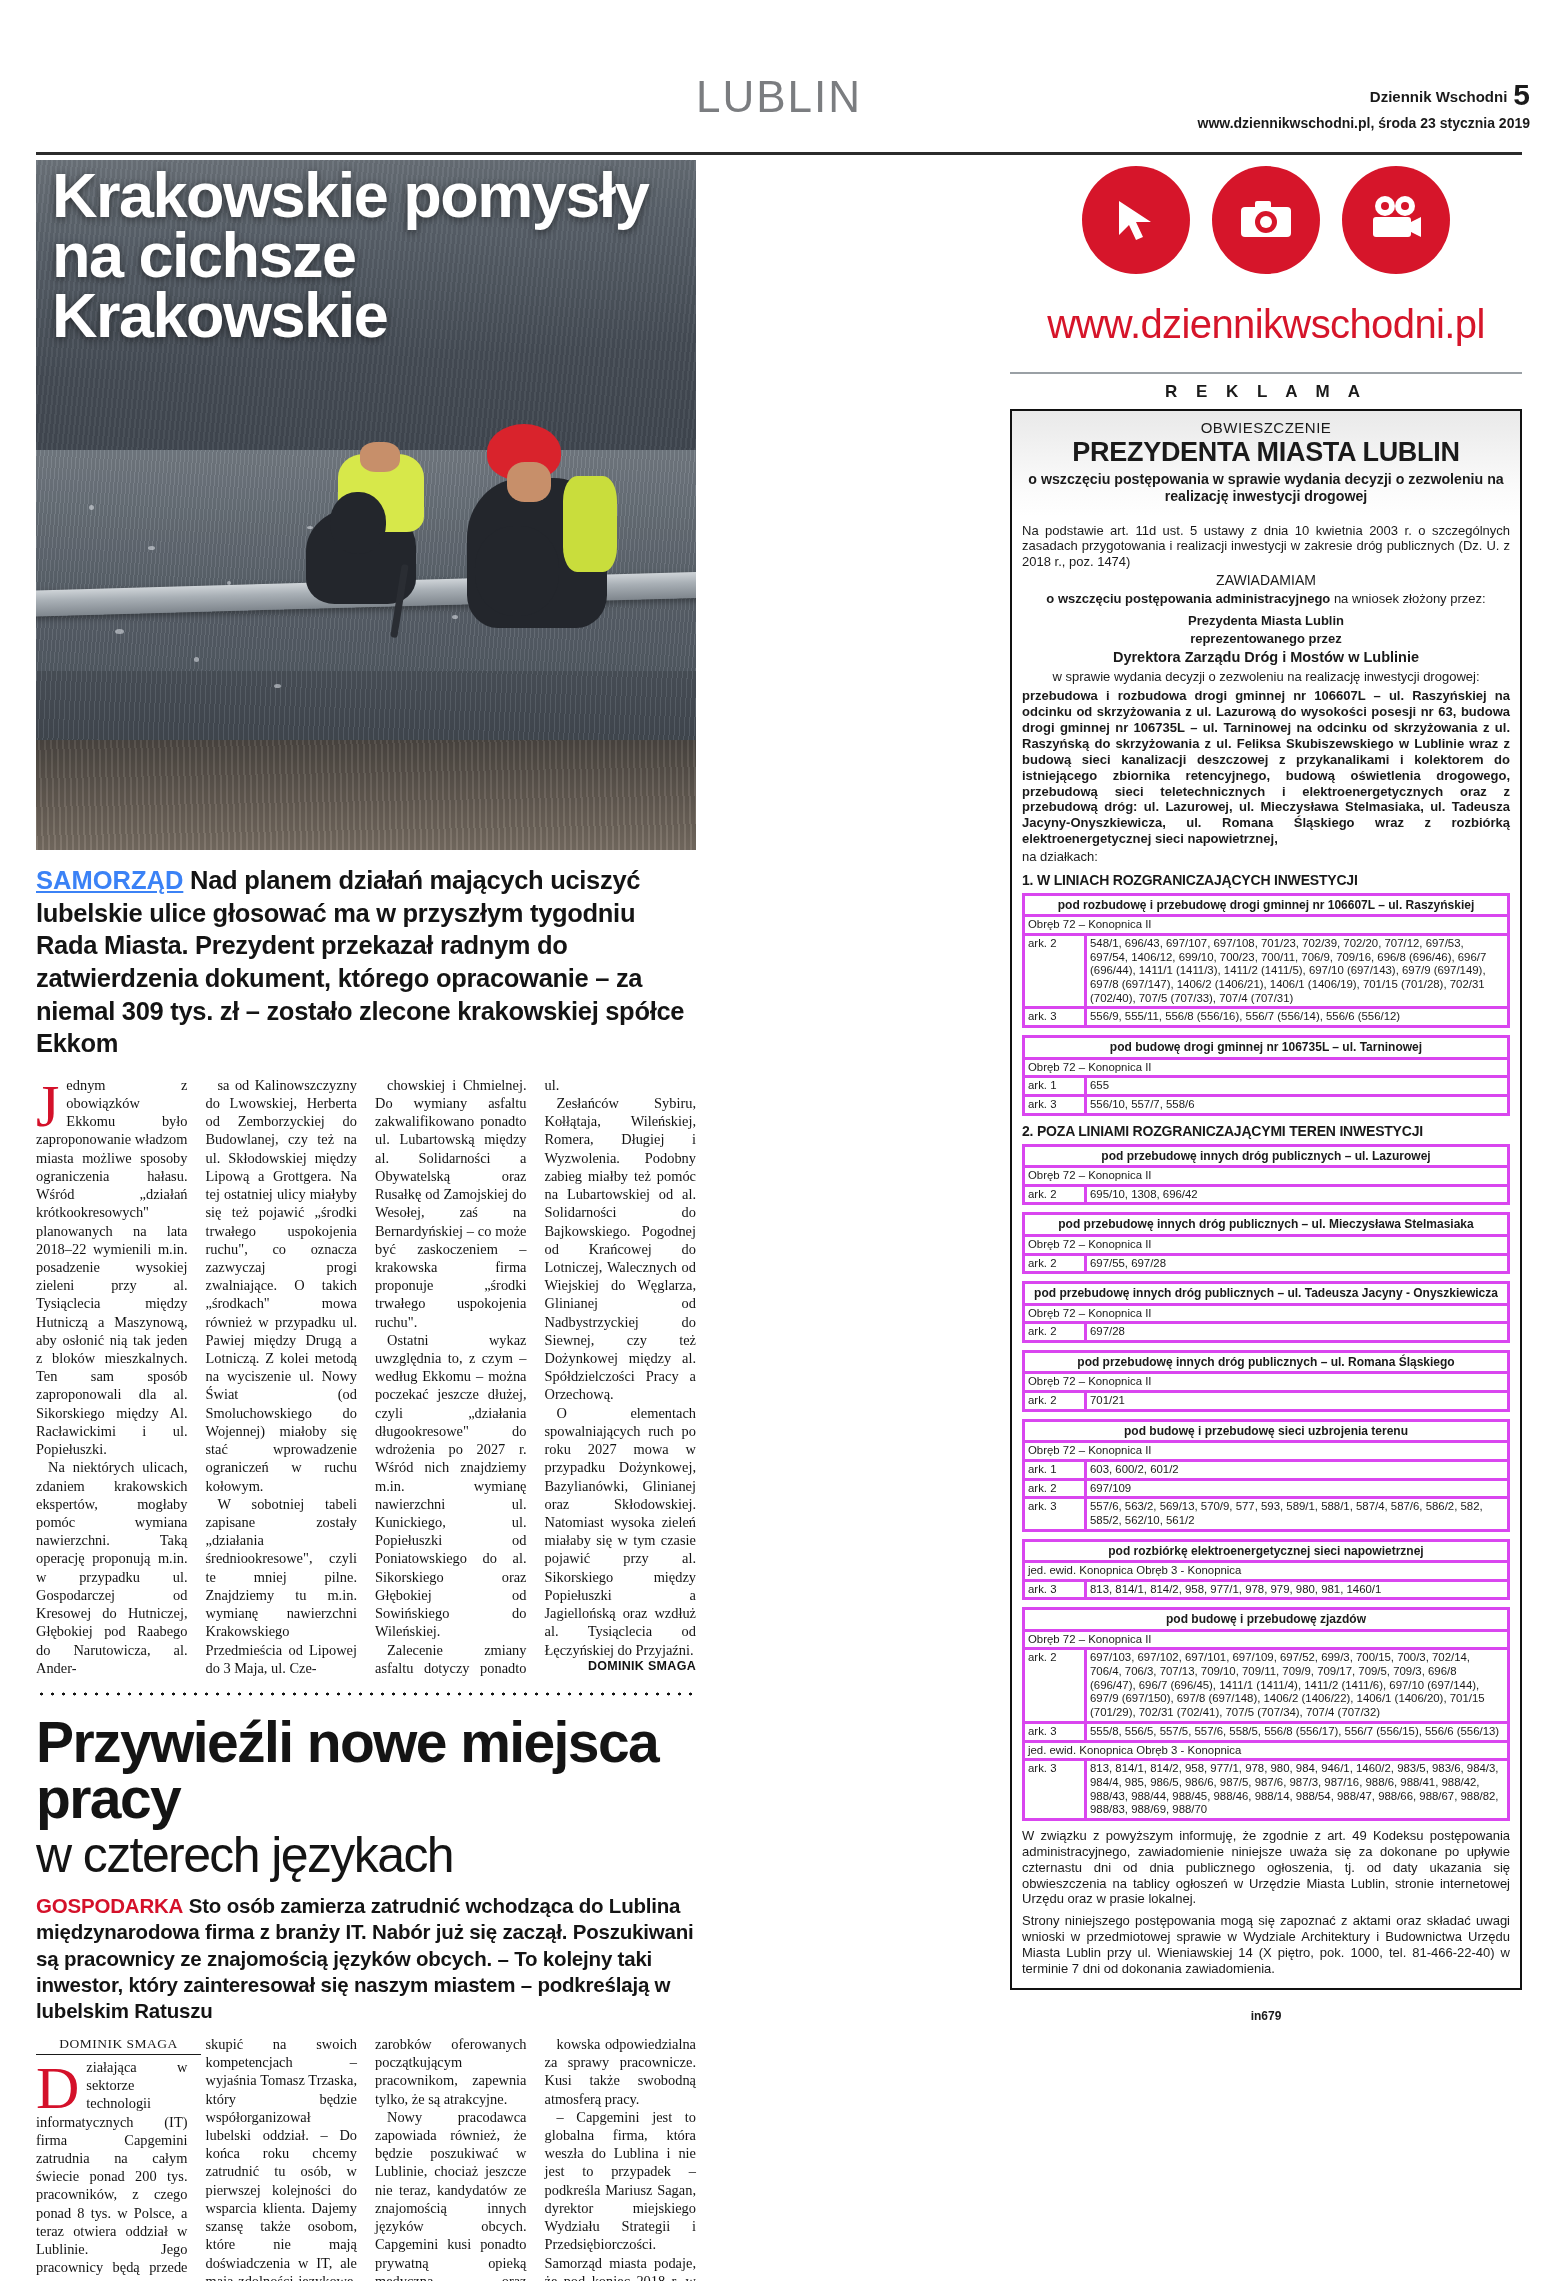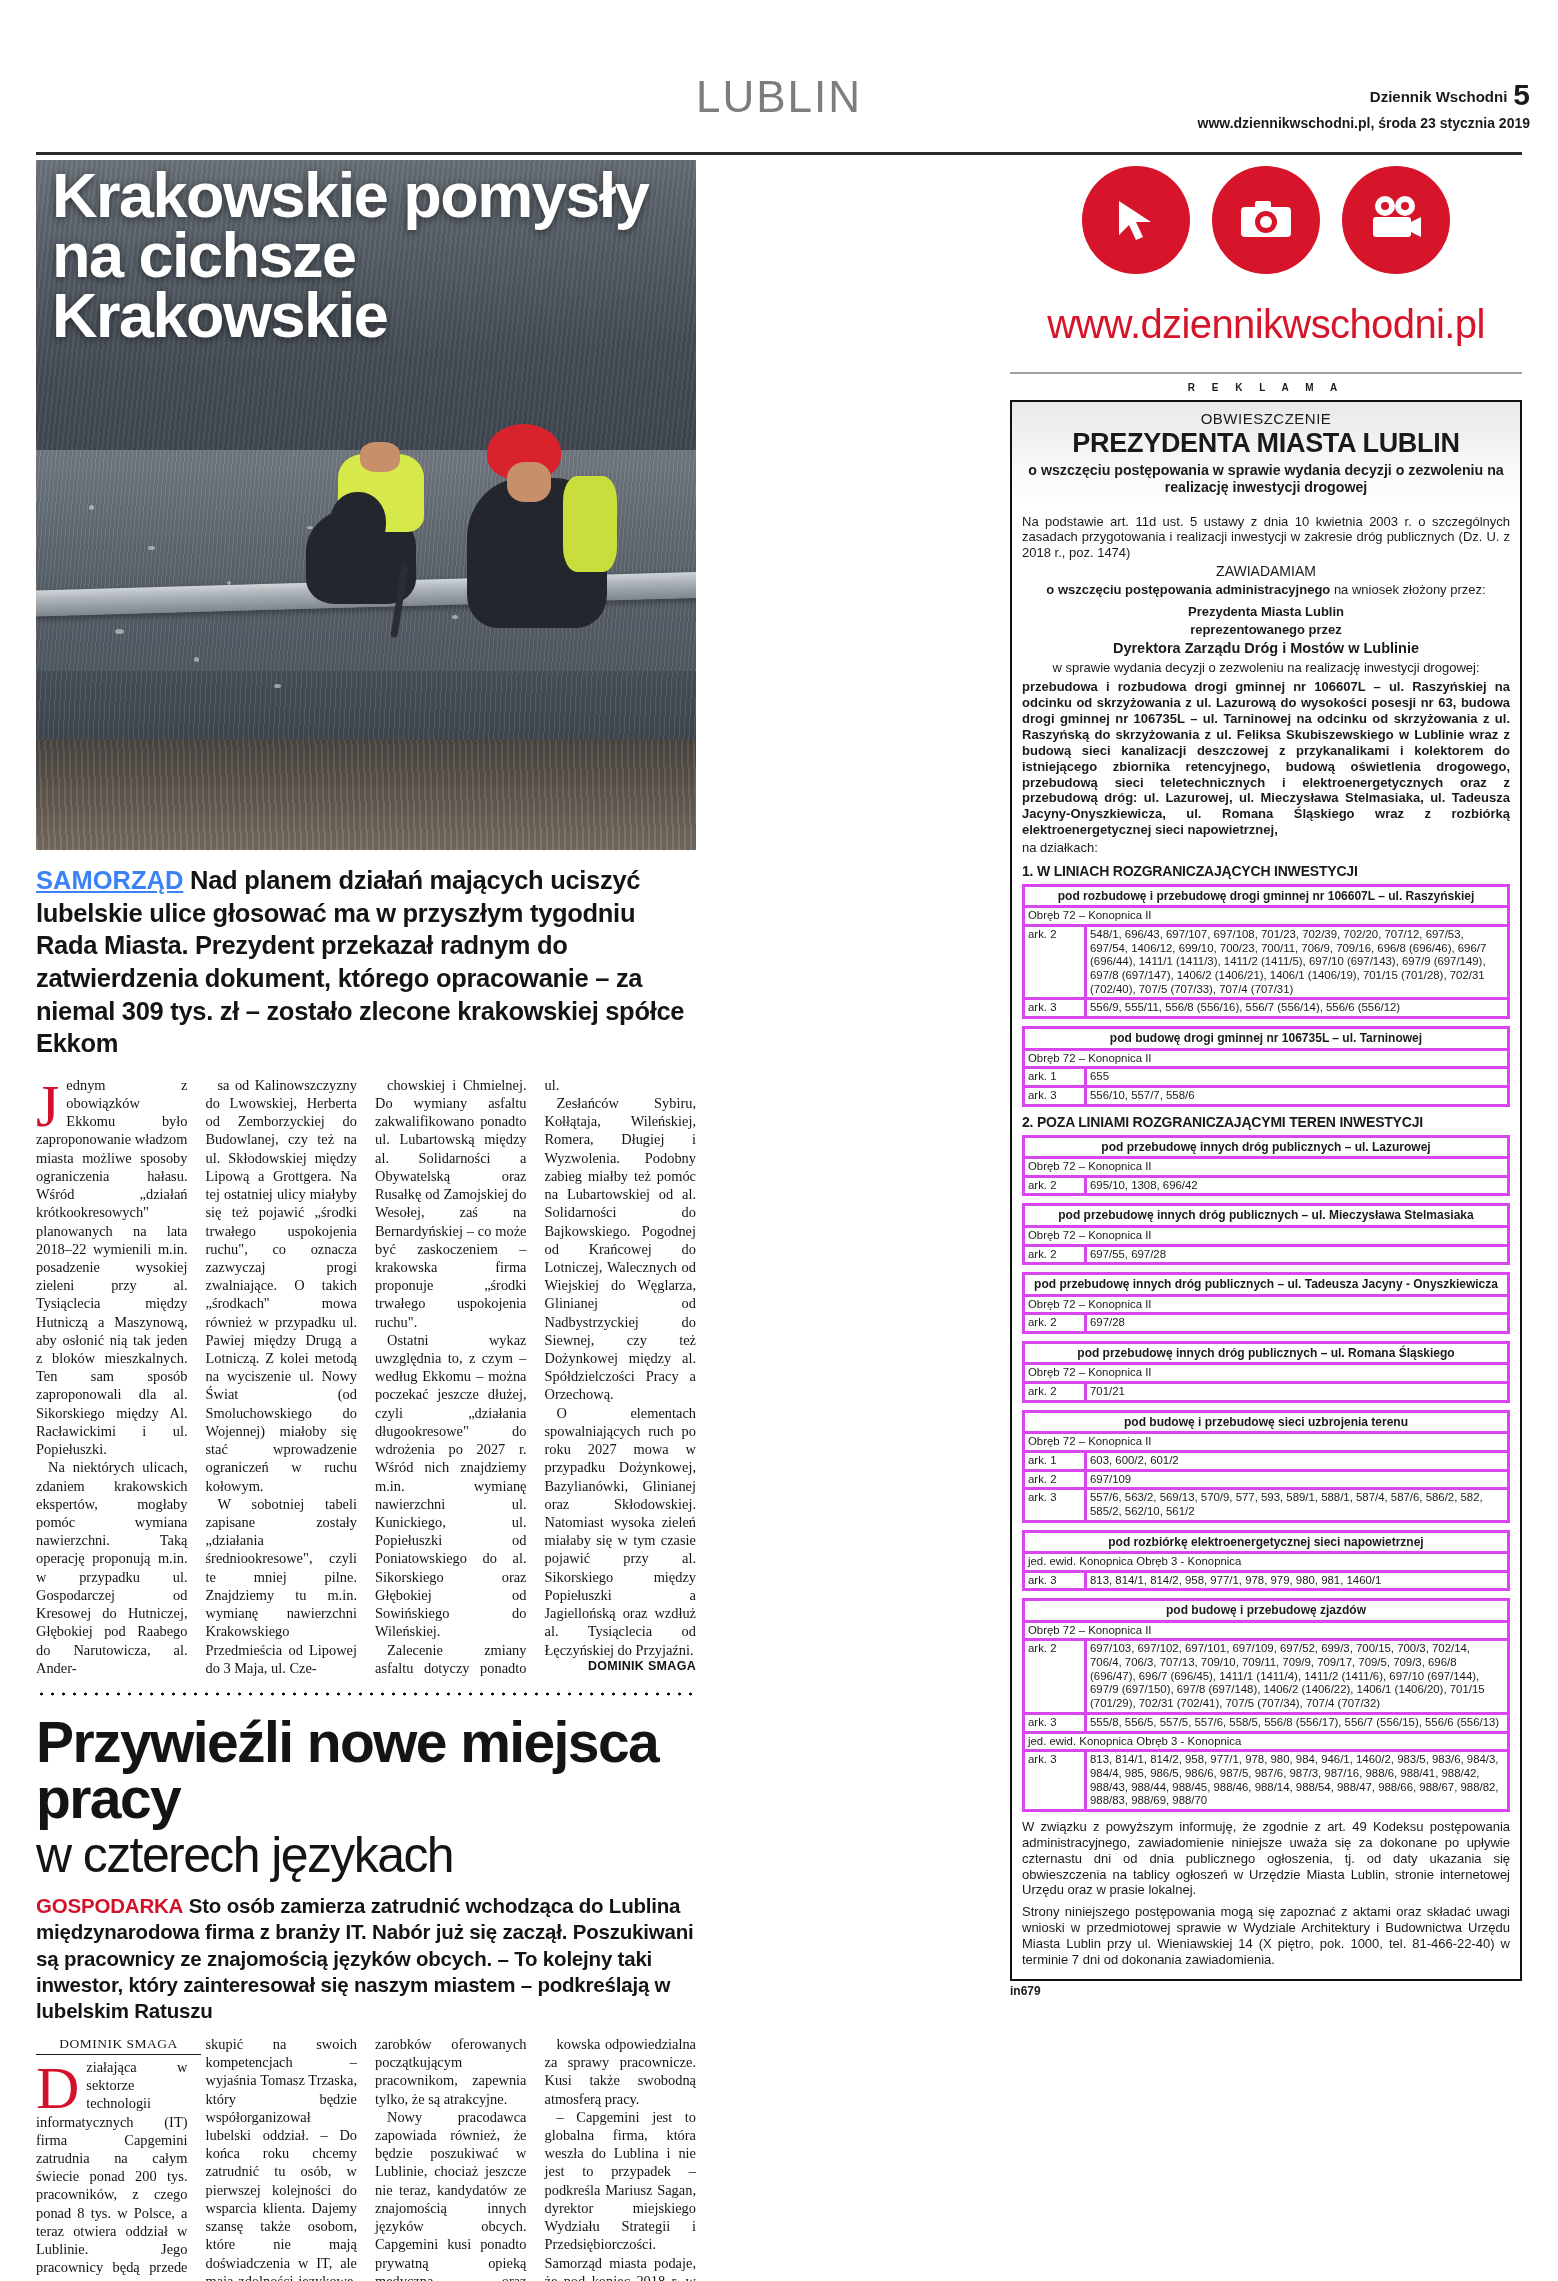--- a/index.html
+++ b/index.html
@@ -146,21 +146,21 @@
     width:108px; height:108px; border-radius:50%;
     background:#d6152a; display:flex; align-items:center; justify-content:center;
   }
   .promo-url {
     text-align:center; margin-top:28px;
     color:#d6152a; font-size:40px; font-weight:400; letter-spacing:-0.6px;
   }
 
   .rek-rule { width:512px; height:2px; background:#9aa0a5; margin-top:6px; }
   .rek-label {
-    text-align:center; font-size:10px; font-weight:bold;
+    text-align:center; font-size:17px; font-weight:bold;
     letter-spacing:7px; margin:8px 0 7px; color:#1a1a1a;
   }
 
   .ad-box { width:512px; border:2px solid #111; background:#fff; padding:0; }
   .ad-head {
     background:linear-gradient(180deg,#e9e9e9,#fafafa 70%,#ffffff);
     padding:8px 10px 10px; text-align:center;
   }
   .ad-head .t1 { font-size:15px; letter-spacing:.5px; }
   .ad-head .t2 { font-size:27px; font-weight:bold; letter-spacing:-0.3px; margin-top:1px; }
@@ -172,21 +172,21 @@
   .ad-body .b { font-weight:bold; }
   .ad-body .big-ctr { text-align:center; font-size:14px; }
   .ad-body .bold-just { font-weight:bold; text-align:justify; hyphens:auto; }
   .ad-sec { font-weight:bold; font-size:14px; margin:7px 0 4px; letter-spacing:-0.2px;}
 
   table.grid { width:100%; border-collapse:collapse; font-size:11.4px; line-height:1.2; margin-bottom:7px; }
   table.grid td { border:3px solid #d946ef; padding:1px 3px; vertical-align:top; }
   table.grid td.hdr { text-align:center; font-weight:bold; font-size:12px; padding:2px 3px; }
   table.grid td.sub { font-size:11.4px; }
   table.grid td.k { width:62px; white-space:nowrap; }
-  .ad-code { text-align:left; font-size:12px; font-weight:bold; margin-top:3px; width:512px; }
+  .ad-code { text-align:center; font-size:12px; font-weight:bold; margin-top:19px; width:512px; }
 </style>
 </head>
 <body>
 
 <div class="page">
 
   <div class="masthead">
     <div class="section-title">LUBLIN</div>
     <div class="paper-block">
       <div class="paper-line1">

